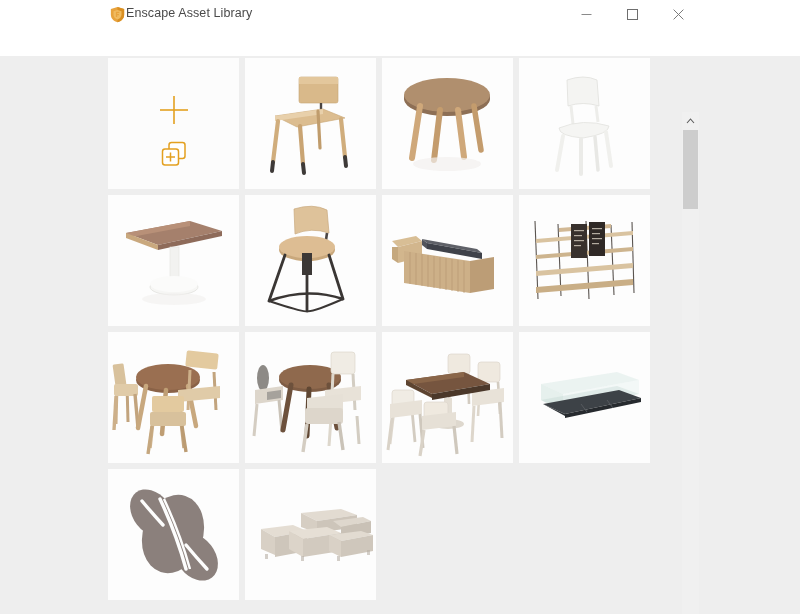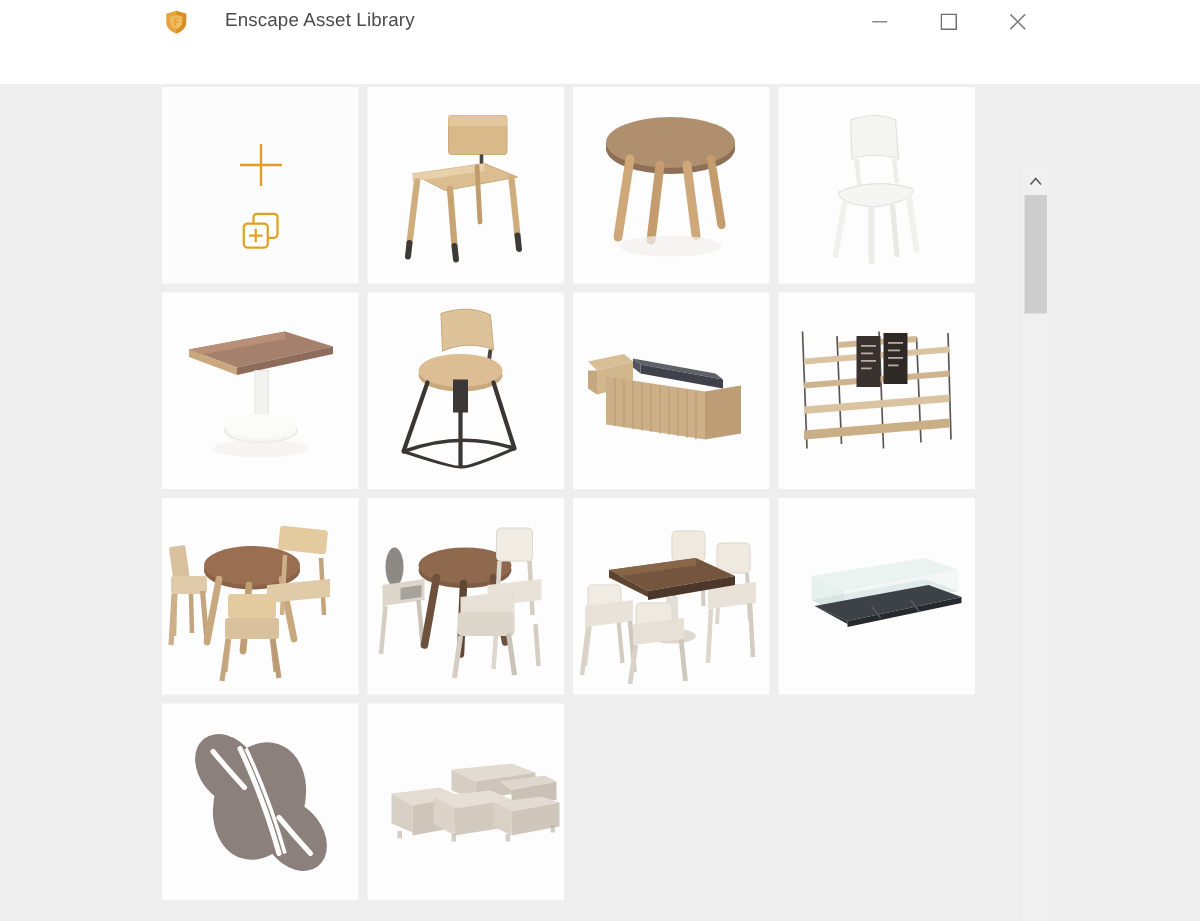--- a/index.html
+++ b/index.html
@@ -30,21 +30,21 @@
     display: flex;
     align-items: center;
   }
   #app-icon {
     position: absolute;
     left: 108px; top: 5px;
     width: 19px; height: 19px;
   }
   #title-text {
     position: absolute;
-    left: 150px; top: 6px;
+    left: 126px; top: 6px;
     font-size: 12.5px;
     color: #4a4a4a;
     letter-spacing: 0.1px;
     white-space: nowrap;
   }
   .win-btn {
     position: absolute;
     top: 0;
     width: 46px;
     height: 29px;

